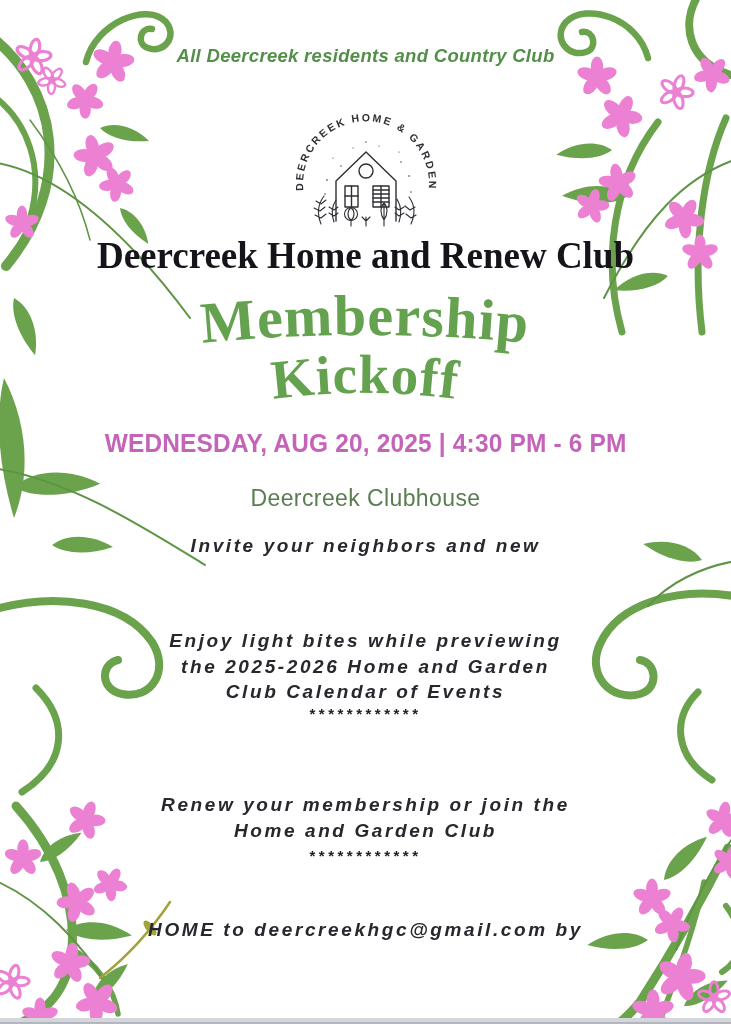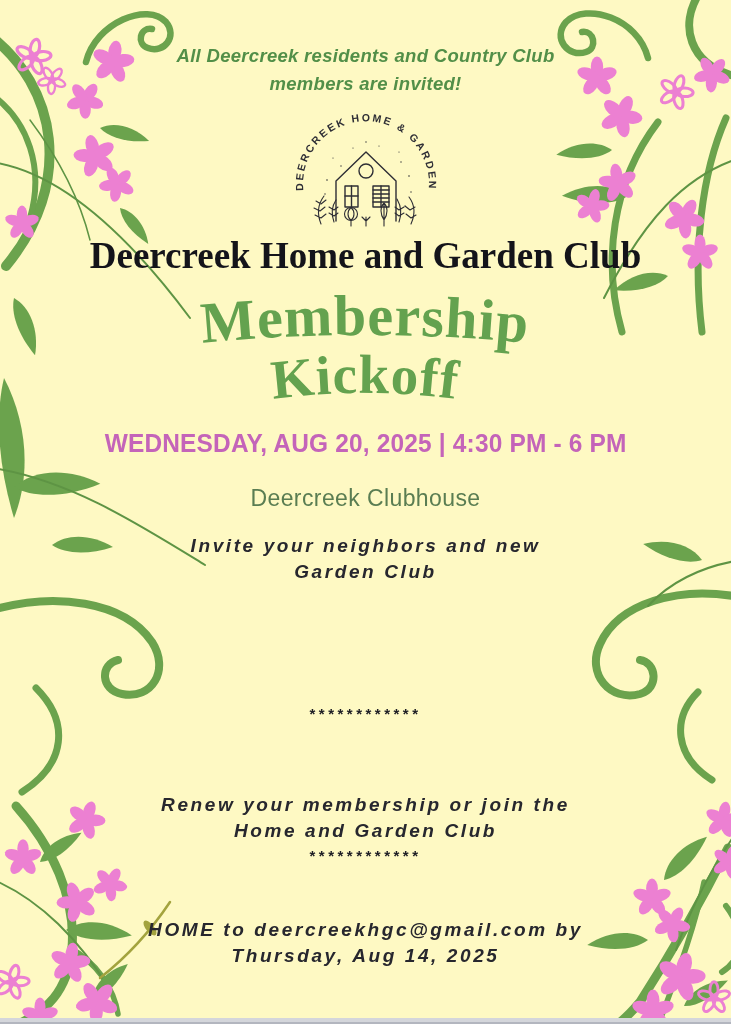--- a/index.html
+++ b/index.html
@@ -1,18 +1,18 @@
 <!DOCTYPE html>
 <html><head>
 <meta charset="utf-8">
 <style>
   html,body{margin:0;padding:0;background:#888;}
   .flyer{
     position:relative;width:731px;height:1024px;margin:0 auto;
-    background:#fef9c3;overflow:hidden;
+    background:#ffffff;overflow:hidden;
     font-family:"Liberation Sans",sans-serif;
   }
   .deco{position:absolute;left:0;top:0;width:731px;height:1024px;pointer-events:none;}
   .layer{position:absolute;left:0;width:731px;text-align:center;}
   .top-note{top:42px;font-style:italic;font-weight:600;font-size:18.5px;line-height:28px;color:#528f48;letter-spacing:.3px;}
   .logo{position:absolute;left:281px;top:102px;width:170px;height:134px;}
   .club-name{top:234px;font-family:"Liberation Serif",serif;font-weight:600;font-size:37px;color:#14141a;}
   .title-arc{position:absolute;left:60px;top:278px;}
   .date-line{top:428px;color:#c464b9;font-weight:bold;font-size:26px;}
   .date-line .squeeze{display:inline-block;transform:scaleX(.94);transform-origin:center;letter-spacing:.2px;}
@@ -136,21 +136,20 @@
       <use href="#fl" fill="#ec80d2" transform="translate(652,898) scale(0.95)"></use>
       <use href="#fl" fill="#ec80d2" transform="translate(672,924) rotate(30) scale(0.9)"></use>
       <use href="#fl" fill="#ec80d2" transform="translate(681,977) rotate(15) scale(1.2)"></use>
       <use href="#fl" fill="#ec80d2" transform="translate(653,1011) scale(1.05)"></use>
       <use href="#flo" fill="none" stroke="#ec80d2" stroke-width="3.2" transform="translate(714,998) scale(0.9)"></use>
     </g>
   </svg>
 
   <div class="layer top-note">
     <div>All Deercreek residents and Country Club</div>
-    <div>members are invited!</div>
   </div>
 
   <svg class="logo" viewBox="0 0 170 134">
     <defs>
         <path id="arcT" d="M 24,98 A 63,63 0 1 1 146,98" fill="none"></path>
       </defs>
     <text font-size="10.5" font-weight="bold" letter-spacing="2.2" fill="#2e2e35" font-family="&quot;Liberation Sans&quot;,sans-serif">
       <textPath href="#arcT" startOffset="50%" text-anchor="middle">DEERCREEK HOME &amp; GARDEN</textPath>
     </text>
     <g stroke="#2e2e35" fill="none" stroke-width="1.4" stroke-linecap="round" stroke-linejoin="round">
@@ -180,21 +179,21 @@
         <circle cx="118" cy="50" r="0.6"></circle>
       <circle cx="85" cy="40" r="0.7"></circle>
         <circle cx="72" cy="46" r="0.6"></circle>
         <circle cx="98" cy="44" r="0.6"></circle>
       <circle cx="44" cy="92" r="0.7"></circle>
         <circle cx="130" cy="90" r="0.7"></circle>
         <circle cx="124" cy="104" r="0.6"></circle>
     </g>
   </svg>
 
-  <div class="layer club-name">Deercreek Home and Garden Club</div>
+  <div class="layer club-name">Deercreek Home and Renew Club</div>
 
   <svg class="title-arc" width="610" height="140" viewBox="0 0 610 140">
     <defs>
       <path id="archM" d="M 40,78 Q 305,36 570,78" fill="none"></path>
       <path id="archK" d="M 160,130 Q 305,100 450,130" fill="none"></path>
     </defs>
     <text font-family="&quot;Liberation Serif&quot;,serif" font-weight="bold" font-size="58" letter-spacing="1" fill="#64a24f">
       <textPath href="#archM" startOffset="50%" text-anchor="middle">Membership</textPath>
     </text>
     <text font-family="&quot;Liberation Serif&quot;,serif" font-weight="bold" font-size="55" letter-spacing="1" fill="#64a24f">
@@ -203,32 +202,35 @@
   </svg>
 
   <div class="layer date-line">
     <span class="squeeze">WEDNESDAY, AUG 20, 2025 | 4:30 PM - 6 PM</span>
   </div>
 
   <div class="layer location">Deercreek Clubhouse</div>
 
   <div class="layer para invite">
     <div>Invite your neighbors and new</div>
-    <div>Garden Club</div>
-  </div>
-
+  </div>
+
+  <div class="layer para preview">
+    <div>Enjoy light bites while previewing</div>
+    <div>the 2025-2026 Home and Garden</div>
+    <div>Club Calendar of Events</div>
+  </div>
 
   <div class="layer divider stars1">************</div>
 
   <div class="layer para renew">
     <div>Renew your membership or join the</div>
     <div>Home and Garden Club</div>
   </div>
 
   <div class="layer divider stars2">************</div>
 
   <div class="layer para rsvp">
     <div>HOME to deercreekhgc@gmail.com by</div>
-    <div>Thursday, Aug 14, 2025</div>
   </div>
 
   <div class="bottom-strip"></div>
 </div>
 
 </body></html>

